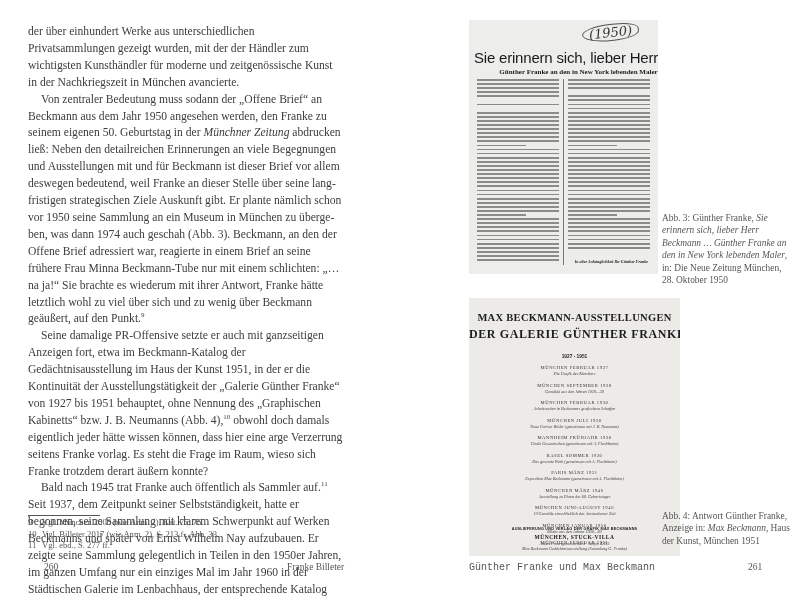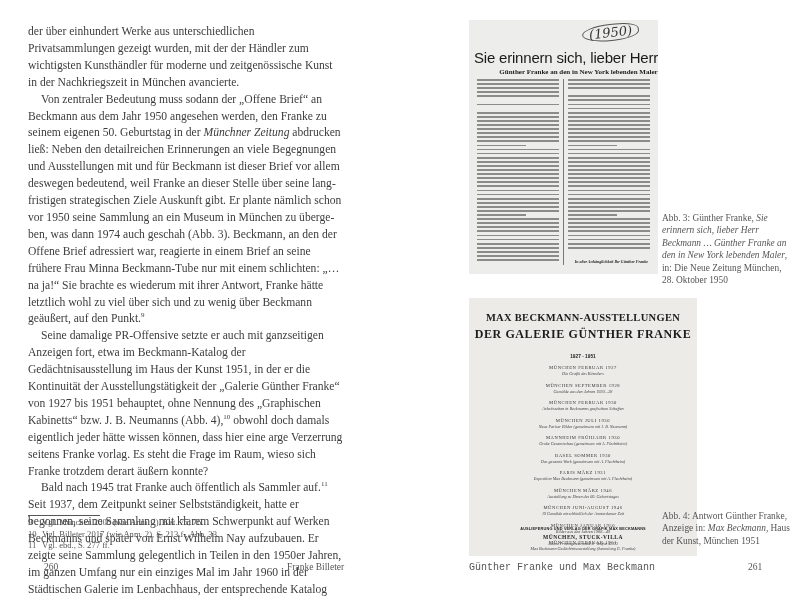--- a/index.html
+++ b/index.html
@@ -91,21 +91,21 @@
   .caption {
     position: absolute;
     font-family: "Liberation Serif", serif;
     font-size: 9.4px; line-height: 12.4px; color: #555;
   }
   .caption em { font-style: italic; }
   .caption-3 { left: 262px; top: 212px; width: 128px; }
   .caption-4 { left: 262px; top: 510px; width: 128px; }
 
   .fig-poster {
-    position: absolute; left: 69px; top: 298px; width: 228px; height: 258px;
+    position: absolute; left: 69px; top: 298px; width: 211px; height: 258px;
     background: #ecebe8;
     text-align: center; overflow: hidden;
   }
   .po-title {
     margin-top: 14px;
     font-family: "Liberation Serif", serif; font-weight: bold;
     font-size: 10.5px; letter-spacing: 0.3px; color: #1c1c1c; white-space: nowrap;
   }
   .po-sub {
     margin-top: 4px;

